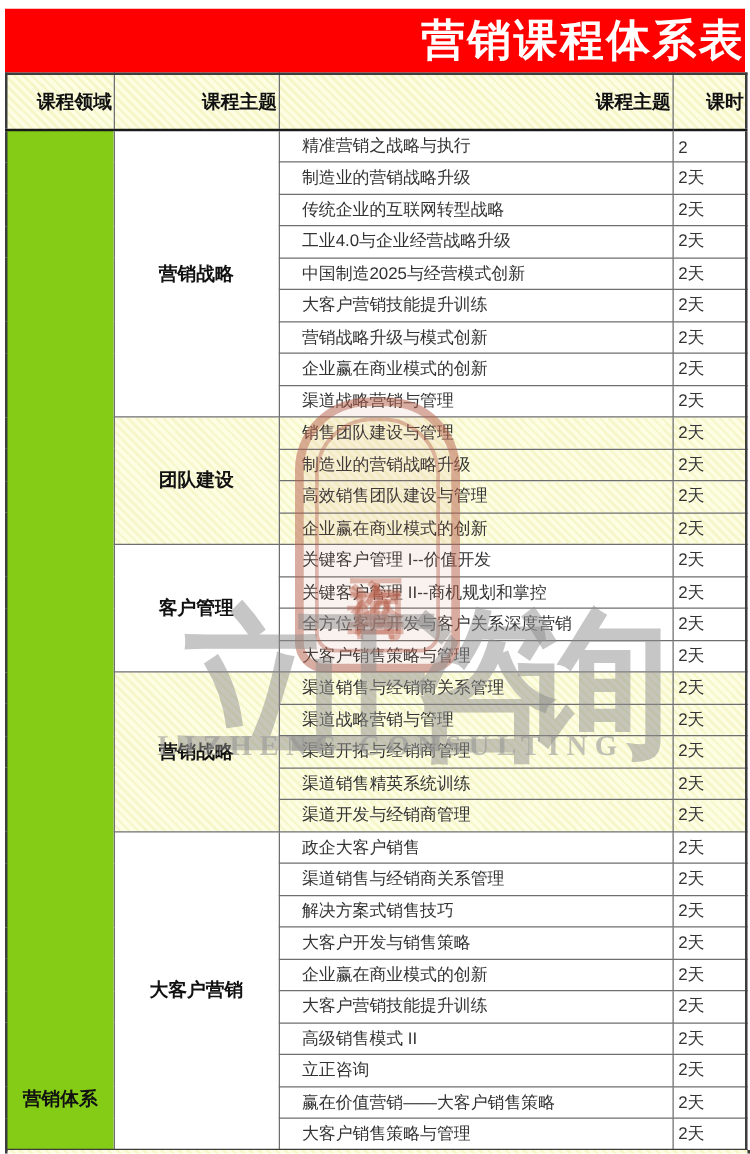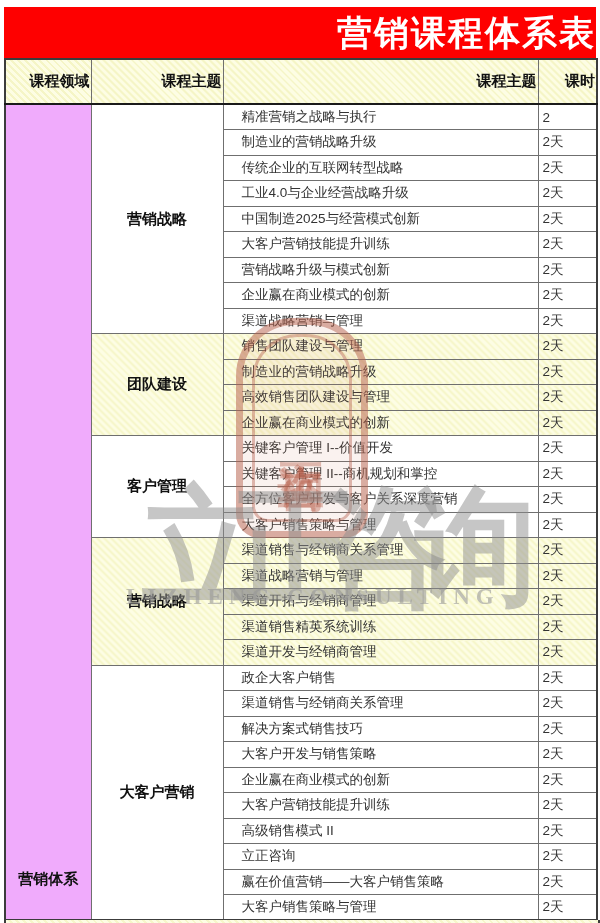--- a/index.html
+++ b/index.html
@@ -47,21 +47,21 @@
   td.hours-cell { padding-left: 4px; }
   td.project-cell {
     text-align: center; font-weight: 700; font-size: 15px; color: #111;
     background: #ffffff;
     margin-left: 40px;
   }
   td.domain-cell {
     text-align: center; vertical-align: bottom;
     font-weight: 700; font-size: 15px; color: #111;
     padding-bottom: 30px;
-    background: #f0abfc;
+    background: #84cc16;
   }
   .tint-yellow td.topic-cell, .tint-yellow td.hours-cell, td.project-cell.py {
     background: repeating-linear-gradient(45deg, #fdfde4 0px, #fdfde4 3px, #f6f6c9 3px, #f6f6c9 5px);
   }
   
   .bottom-sliver {
     position: absolute; left: 4px; top: 920px; width: 592px; height: 3px;
     background: repeating-linear-gradient(45deg, #fdfde4 0px, #fdfde4 3px, #f6f6c9 3px, #f6f6c9 5px);
     border-left: 2px solid #3c3c3c; border-right: 2px solid #3c3c3c;
   }

